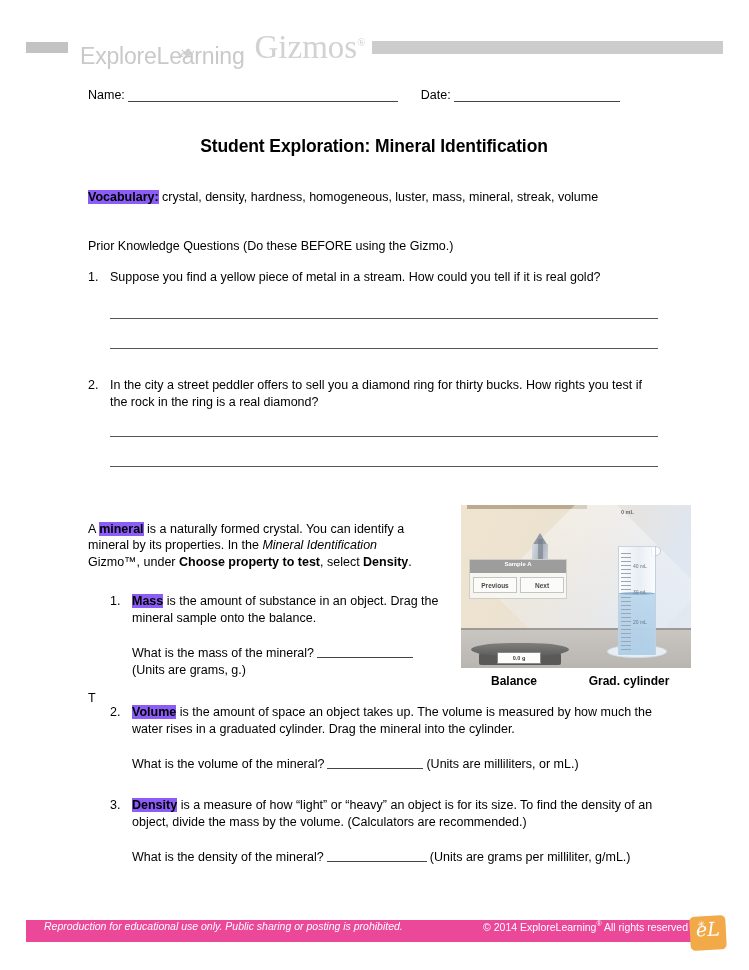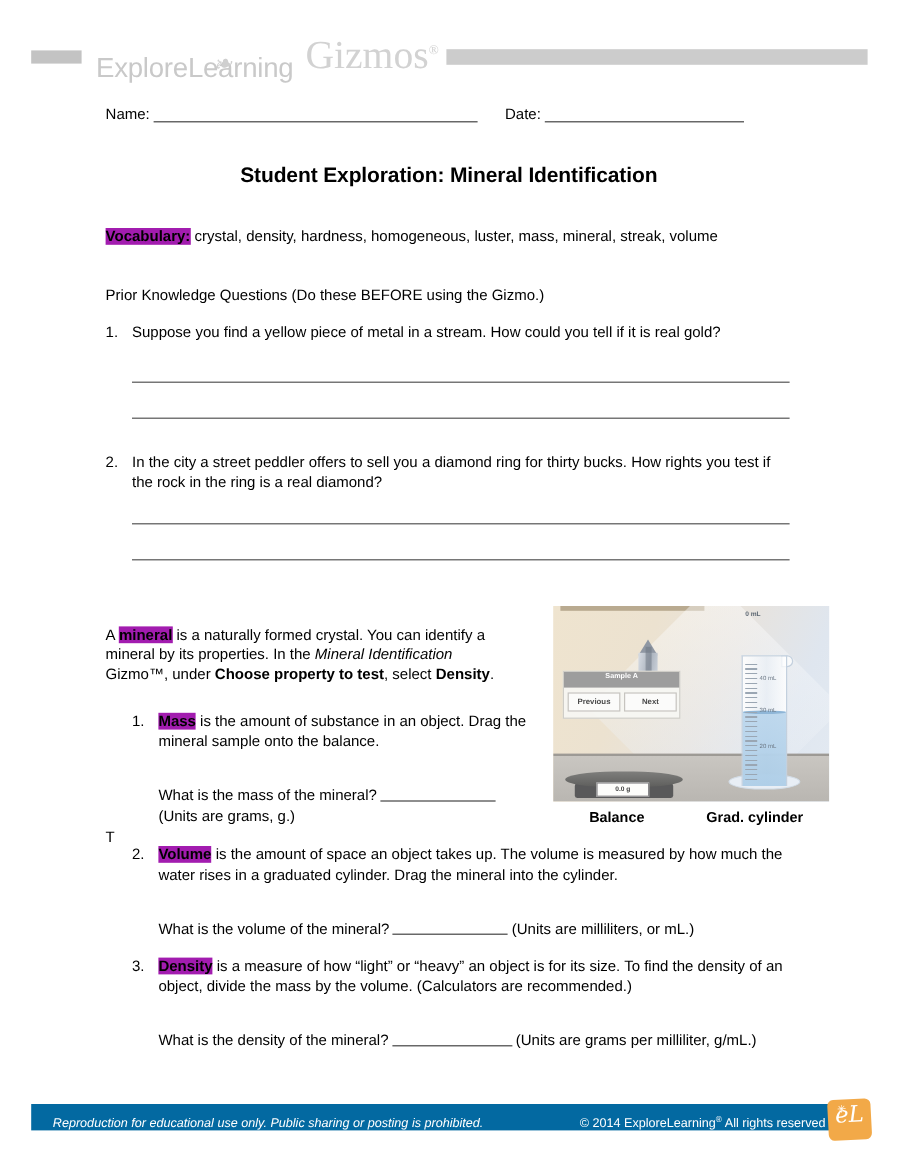--- a/index.html
+++ b/index.html
@@ -112,21 +112,21 @@
   }
 
   .vocab {
     position: absolute;
     top: 190px;
     left: 88px;
     width: 580px;
     font-size: 12.5px;
   }
   .hl {
-    background: #a21caf;
+    background: #8b5cf6;
     font-weight: bold;
   }
 
   .pkq {
     position: absolute;
     top: 239px;
     left: 88px;
     width: 580px;
     font-size: 12.5px;
   }
@@ -185,21 +185,21 @@
     position: absolute;
     left: 110px;
     width: 550px;
     font-size: 12.5px;
     line-height: 1.33;
   }
   .item-wide .q-row { display: flex; }
   .item-wide .q-num { width: 22px; flex: none; }
   .sub {
     margin-left: 22px;
-    margin-top: 29px;
+    margin-top: 19px;
   }
   .blank-sm {
     display: inline-block;
     border-bottom: 1px solid #444;
     width: 96px;
     height: 11px;
     margin: 0 3px -1px 3px;
   }
   .blank-md {
     display: inline-block;
@@ -443,23 +443,23 @@
   .cap-balance { width: 106px; text-align: center; }
   .cap-cyl { flex: 1 1 auto; text-align: center; }
 
   
   .footer {
     position: absolute;
     left: 26px;
     top: 920px;
     width: 672px;
     height: 22px;
-    background: #0369a1;
+    background: #ec4899;
     display: flex;
-    align-items: flex-end;
+    align-items: flex-start;
     color: #ffffff;
   }
   .footer-left {
     font-size: 10.5px;
     font-style: italic;
     margin-left: 18px;
   }
   .footer-right {
     font-size: 10.5px;
     margin-left: auto;

